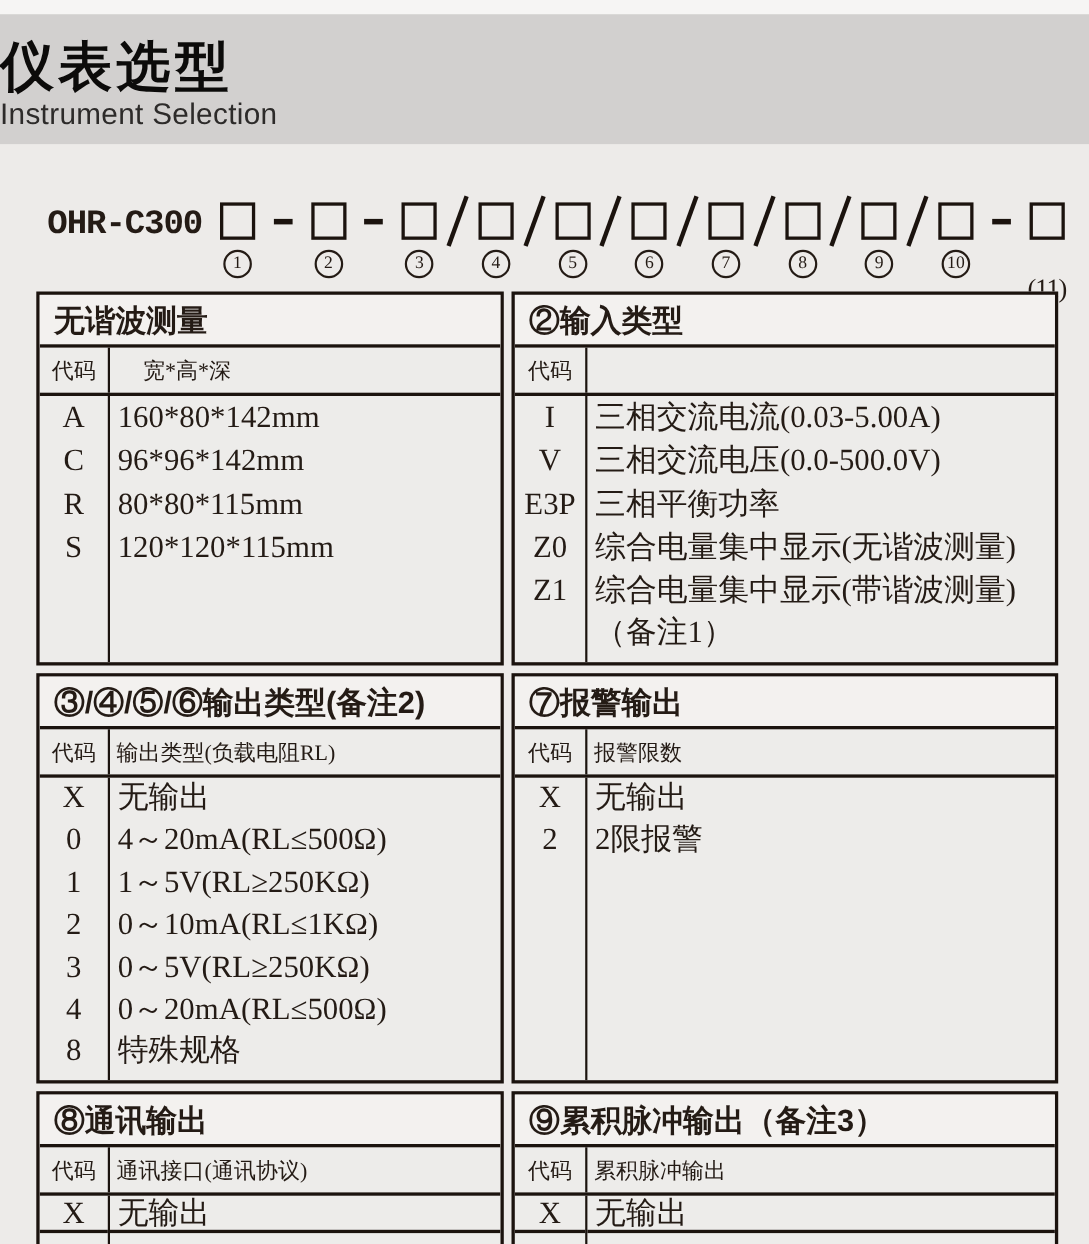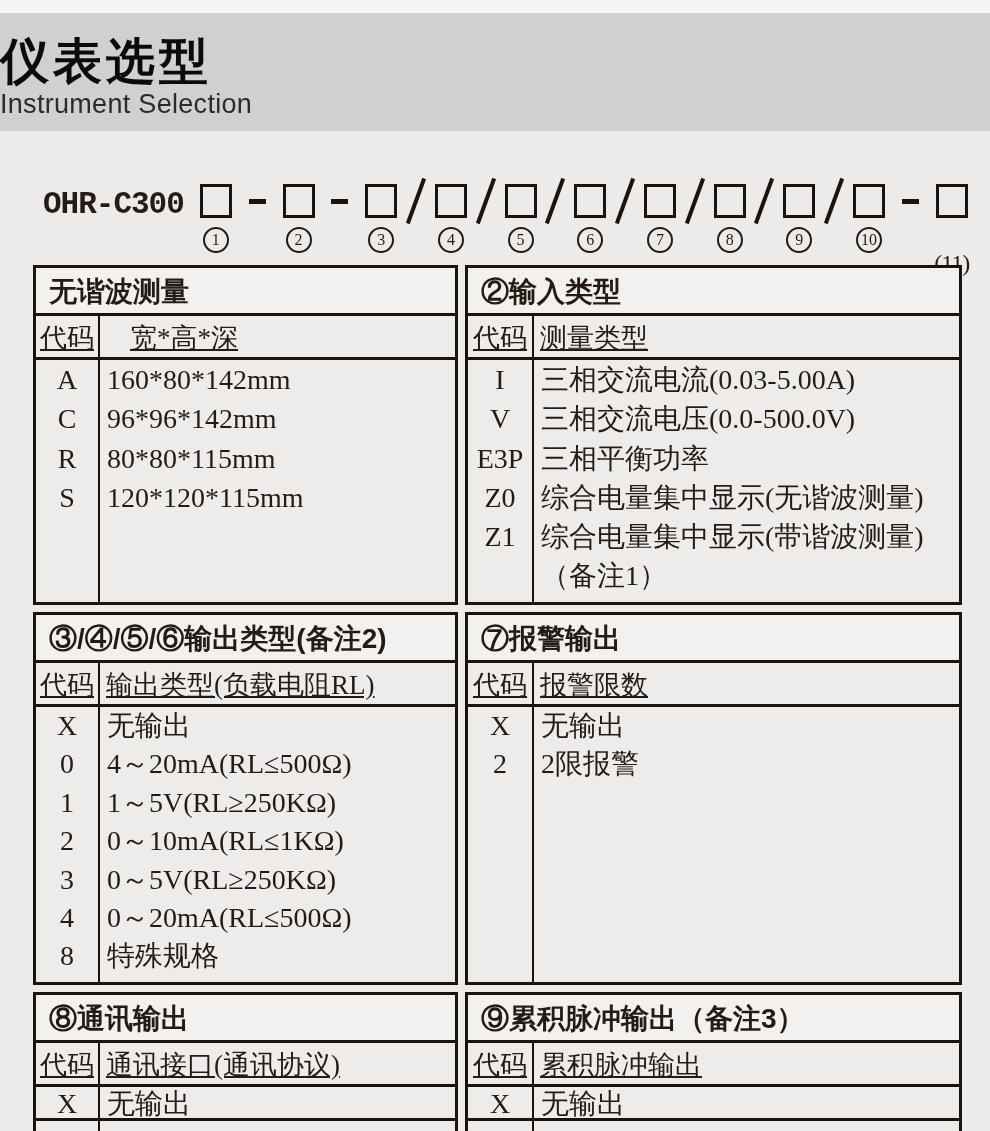--- a/index.html
+++ b/index.html
@@ -50,21 +50,21 @@
     border:3px solid #1b130e; background:#edecea;
     display:flex; flex-direction:column; overflow:hidden;
   }
   .sec-title {
     height:48px; line-height:48px; flex:0 0 48px; border-bottom:3px solid #1b130e;
     padding-left:13px; font-size:28px; font-weight:bold; background:#f3f1ef;
     font-family:"Liberation Sans", sans-serif; white-space:nowrap;
   }
   .sec-sub {
     height:44px; flex:0 0 44px; border-bottom:3px solid #1b130e; display:flex;
-    font-family:"Liberation Serif","DejaVu Serif",serif; font-size:27px;text-decoration:underline;
+    font-family:"Liberation Serif","DejaVu Serif",serif; font-size:20px;
   }
   .sub-code { width:64px; flex:0 0 64px; border-right:2px solid #1b130e; text-align:center; line-height:44px; }
   .half.rhalf .sub-code { width:66px; flex:0 0 66px; }
   .sub-val { flex:1; line-height:44px; padding-left:6px; white-space:nowrap; }
   .sub-val.indent { padding-left:30px; }
   .sec-body { flex:1; display:flex; align-items:stretch; }
   .code-strip { width:64px; flex:0 0 64px; border-right:2px solid #1b130e; display:flex; flex-direction:column; }
   .half.rhalf .code-strip { width:66px; flex:0 0 66px; }
   .val-strip { flex:1; display:flex; flex-direction:column; }
   .cell {
@@ -169,21 +169,20 @@
         <div class="cell val-cell">80*80*115mm</div>
         <div class="cell val-cell">120*120*115mm</div>
       </div>
     </div>
   </div>
 
   <div class="half rhalf trow1">
     <div class="sec-title">②输入类型</div>
     <div class="sec-sub">
       <div class="sub-code">代码</div>
-      <div class="sub-val">测量类型</div>
     </div>
     <div class="sec-body">
       <div class="code-strip">
         <div class="cell code-cell">I</div>
         <div class="cell code-cell">V</div>
         <div class="cell code-cell">E3P</div>
         <div class="cell code-cell">Z0</div>
         <div class="cell code-cell">Z1</div>
         <div class="cell code-cell"></div>
       </div>

